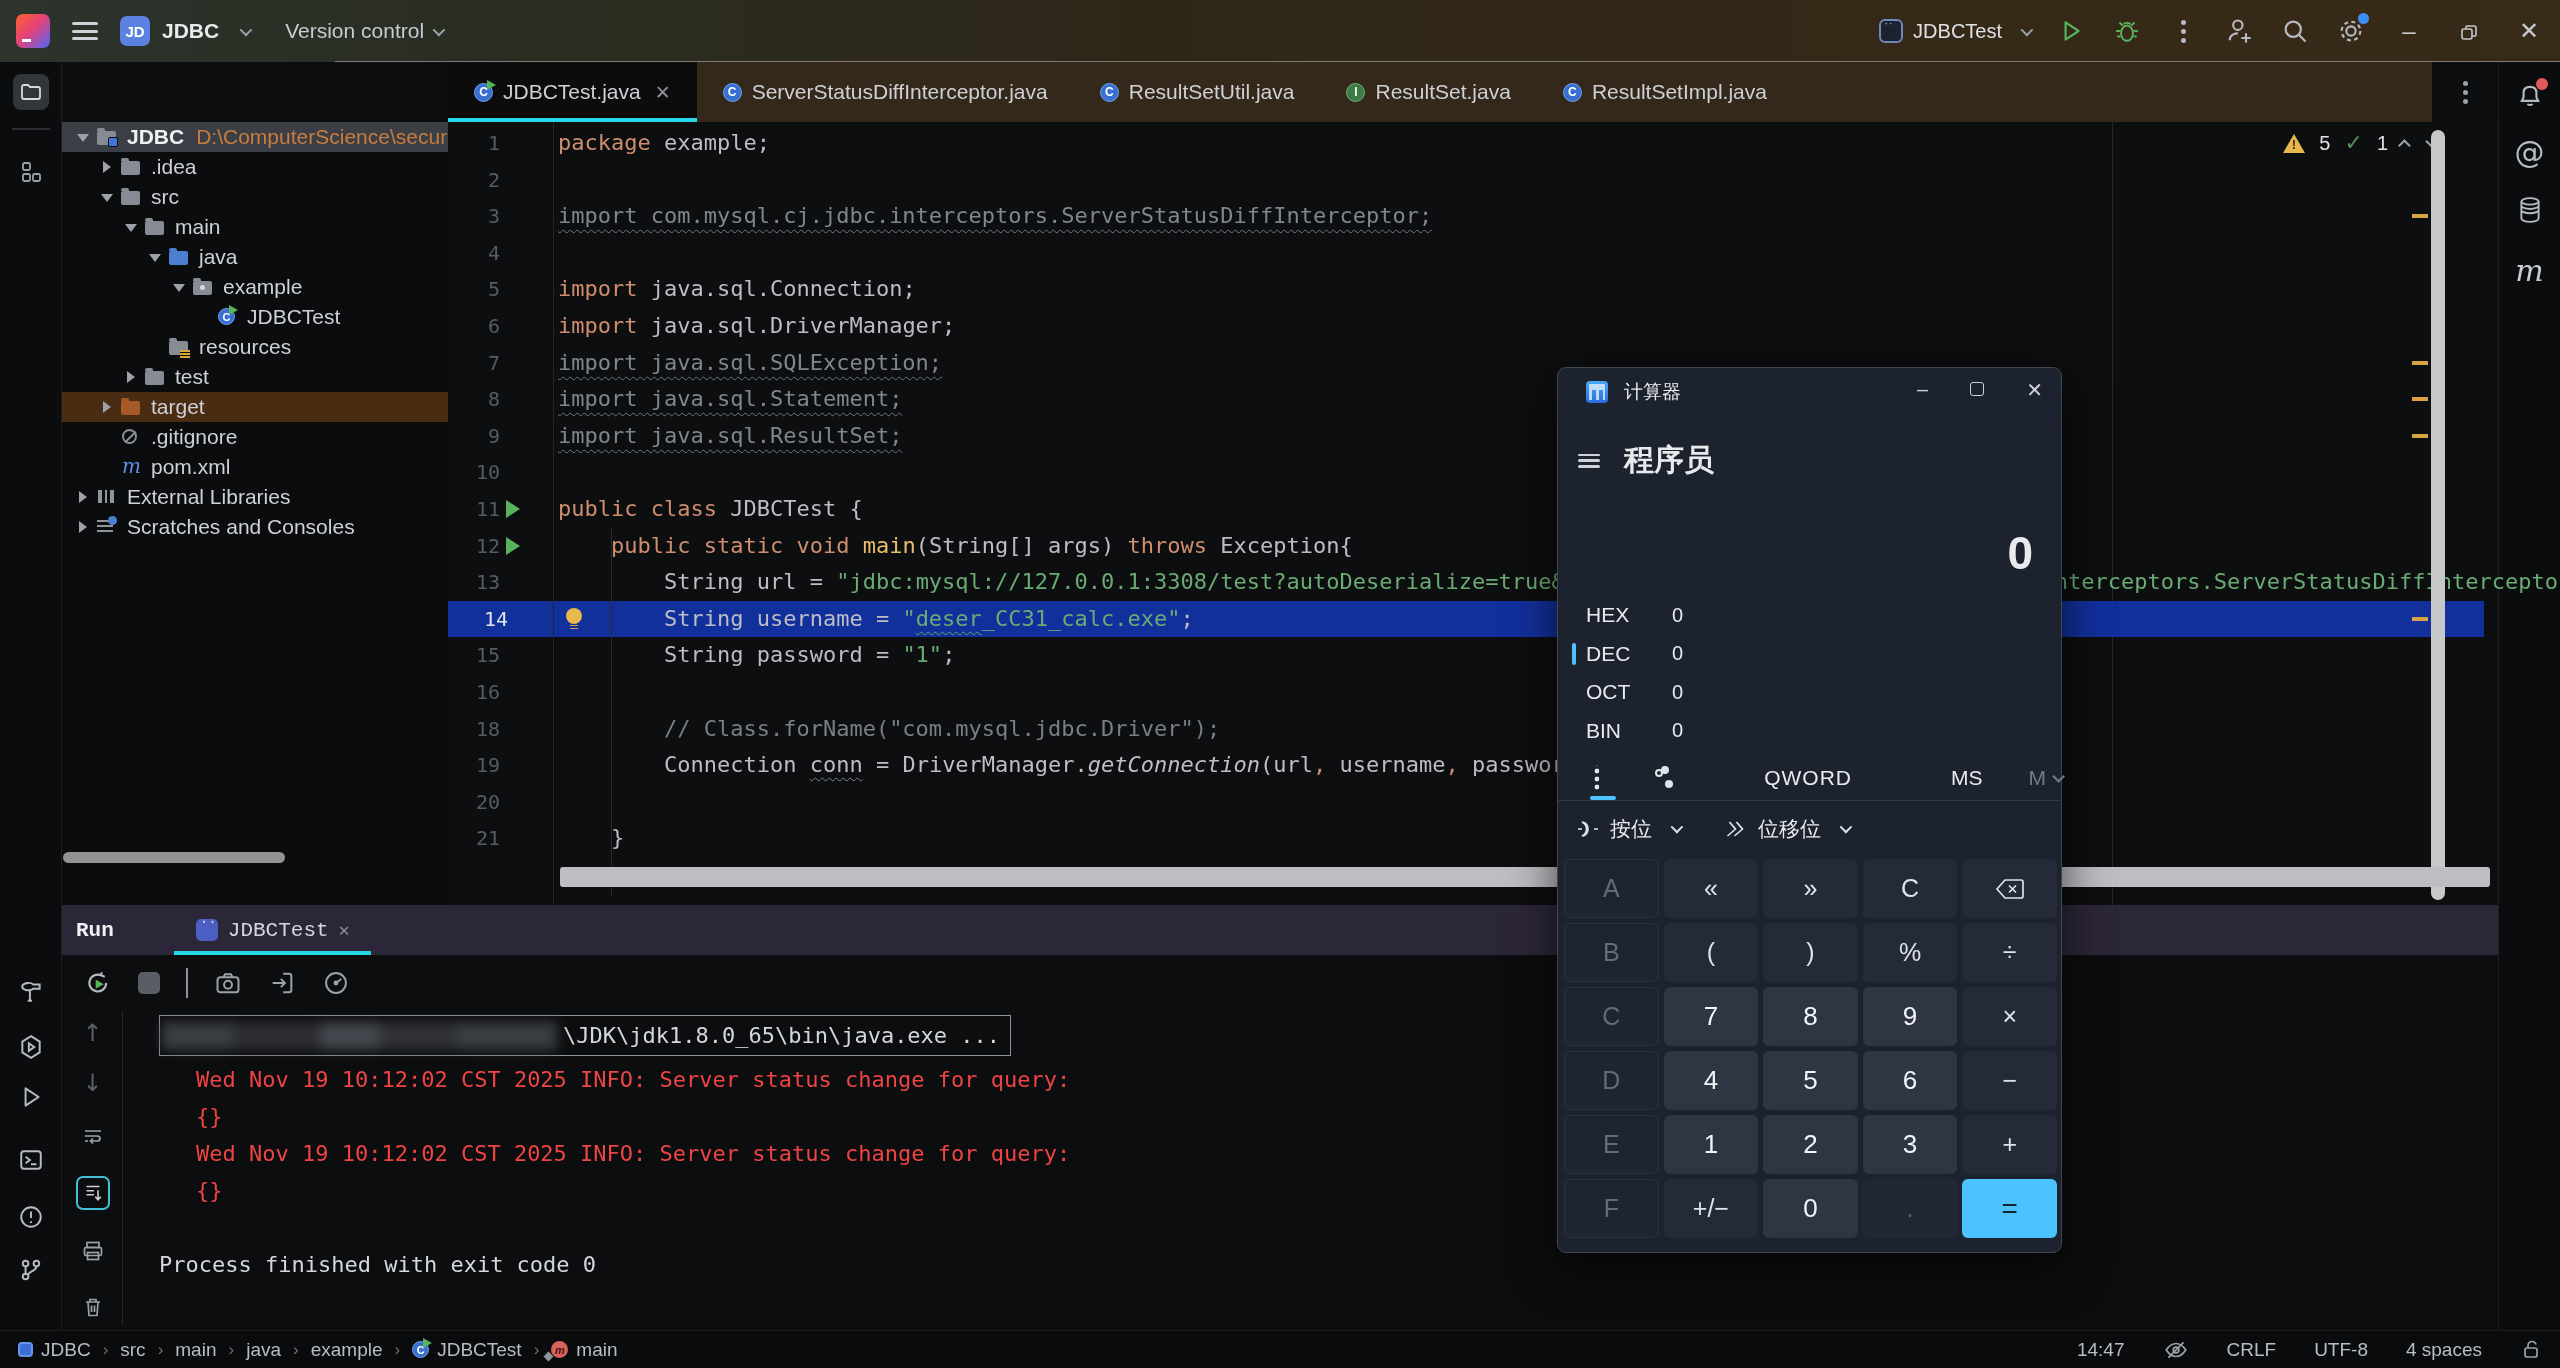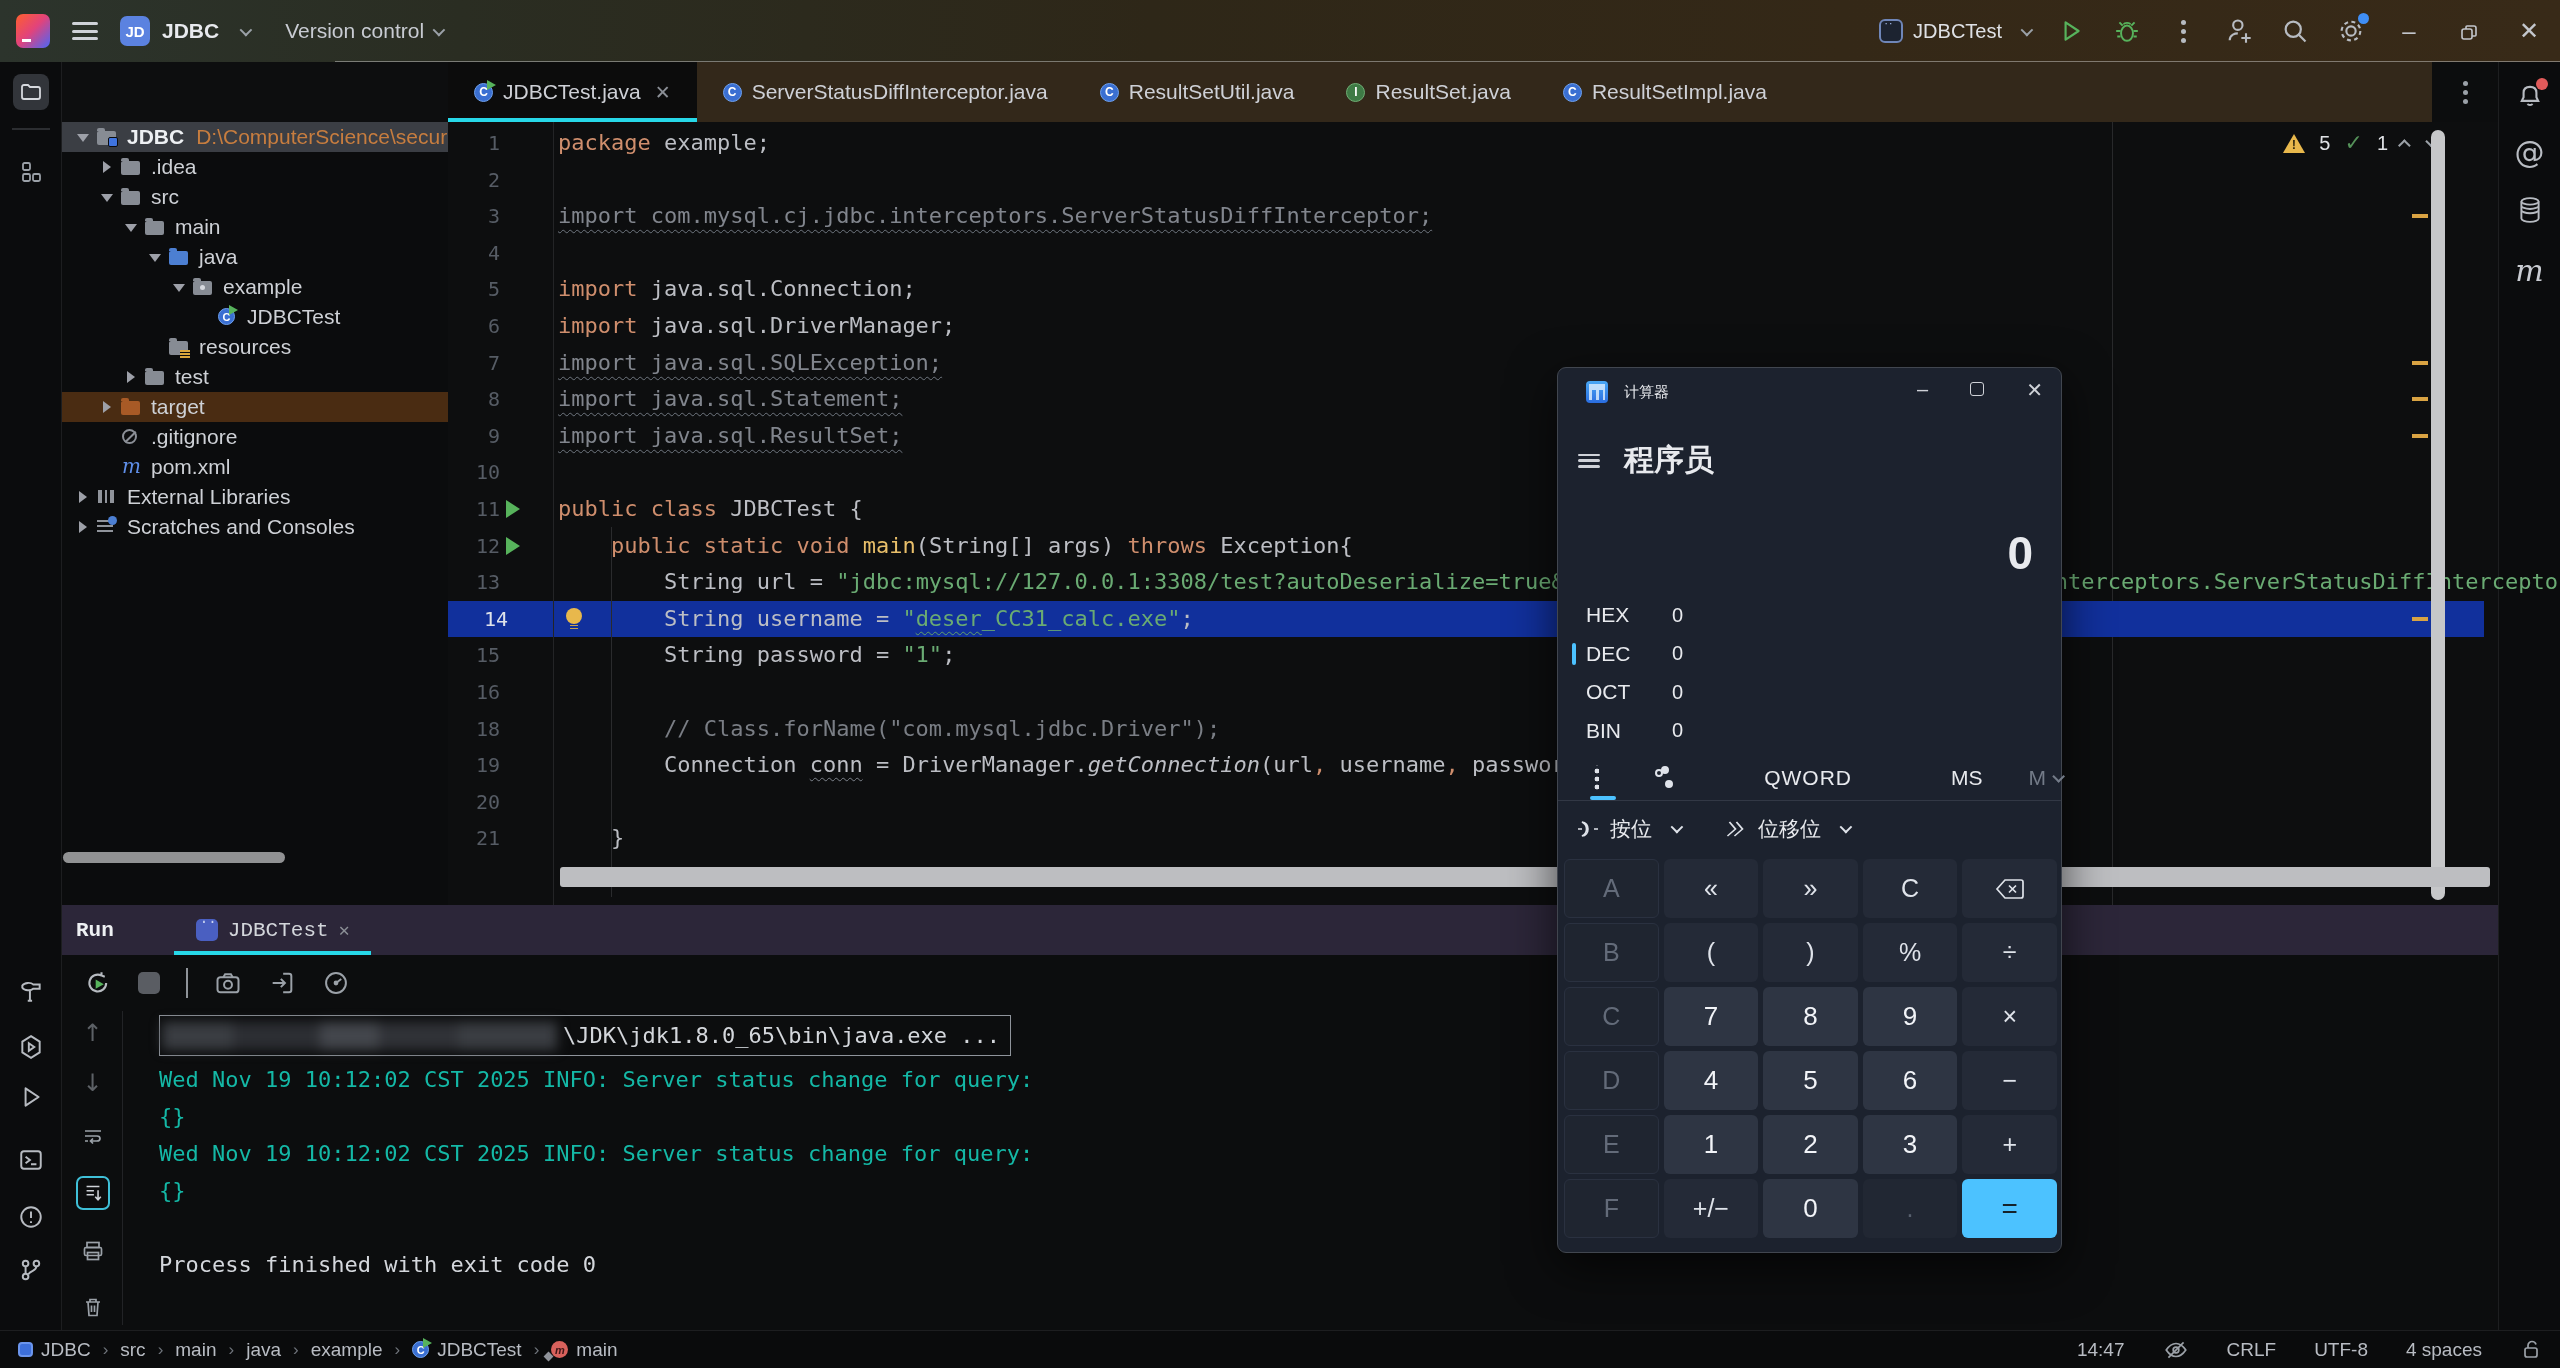--- a/index.html
+++ b/index.html
@@ -121,40 +121,40 @@
   .con-ico::after { content:"··"; position:absolute; left:4px; top:-5px; color:#cdd6f3; font-size:14px; }
   #run-toolbar { position:absolute; left:0; top:50px; height:56px; display:flex; align-items:center; gap:26px; padding-left:22px; }
   .rt-div { width:2px; height:30px; background:#8f9399; }
   .stop-sq { width:22px; height:22px; border-radius:5px; background:#5a5d63; }
   #console-gutter { position:absolute; left:0; top:106px; bottom:0; width:61px; }
   #console-gutter::after { content:""; position:absolute; right:0; top:0; bottom:5px; width:1px; background:#222326; }
   .cg-ico { position:absolute; left:50%; transform:translate(-50%,-50%); }
   .cg-sel { border:2px solid #3fc0d8; border-radius:7px; padding:4px; }
   .arr { font-size:24px; color:#5d6166; font-family:"DejaVu Sans",sans-serif; }
   #console { position:absolute; left:97px; top:110px; font-family:"DejaVu Sans Mono",monospace; font-size:22px; line-height:37px; white-space:pre; }
-  .con-err { color:#14b8a6; } .con-pl { color:#d4d7dc; }
+  .con-err { color:#ef4444;margin-left:37px; } .con-pl { color:#d4d7dc; }
   #cmdline { display:inline-flex; align-items:center; border:1px solid #8f949b; padding:1px 10px 1px 2px; margin-bottom:5px; }
   #redacted { display:inline-block; width:395px; height:28px; margin-right:6px;
      background:linear-gradient(90deg,#3a3d42 0 18%,#2c2e33 18% 40%,#43464c 40% 55%,#303237 55% 75%,#3a3d42 75%);
      filter:blur(6px); position:relative; }
 
   
   #statusbar { position:absolute; left:0; top:1330px; width:2560px; height:38px; background:#0a0b0c; border-top:1px solid #1d1e20; display:flex; align-items:center; color:#b8bcc3; font-size:19px; }
   #crumbs { display:flex; align-items:center; gap:12px; padding-left:18px; }
   .crumb { display:flex; align-items:center; gap:8px; }
   .csep { color:#6f747b; font-size:17px; }
   .mod-ico { width:15px; height:15px; border-radius:4px; background:#3d6fd9; border:2px solid #6b95ec; }
   .mini-cls { width:17px; height:17px; font-size:11px; }
   .meth-ico { width:17px; height:17px; border-radius:50%; background:#d8615c; color:#401718; font-size:11px; font-weight:700; font-style:italic; display:flex; align-items:center; justify-content:center; position:relative; }
   .meth-ico::before { content:""; position:absolute; left:-6px; bottom:-2px; width:7px; height:7px; background:#8f939a; transform:rotate(45deg); }
   #status-right { position:absolute; right:16px; display:flex; align-items:center; gap:38px; }
 
   
   #calc { position:absolute; left:1557px; top:367px; width:505px; height:886px; background:#1c222e; border:1px solid #41464f; border-radius:9px; box-shadow:0 14px 48px rgba(0,0,0,.65); z-index:50; color:#e8eaee; }
-  #calc-title { position:absolute; left:0; top:0; right:0; height:48px; display:flex; align-items:center; padding-left:28px; gap:16px; font-size:15px; }
+  #calc-title { position:absolute; left:0; top:0; right:0; height:48px; display:flex; align-items:center; padding-left:28px; gap:16px; font-size:19px; }
   .calc-appico { width:22px; height:22px; border-radius:4px; background:linear-gradient(180deg,#49a8f5,#2a6de0); position:relative; }
   .calc-appico::after { content:""; position:absolute; left:3px; top:3px; right:3px; bottom:3px; background:
      linear-gradient(180deg,#dff0ff 0 35%,transparent 35%),
      repeating-linear-gradient(90deg,#dff0ff 0 3px,transparent 3px 7px); opacity:.8; }
   #calc-winbtns { position:absolute; right:18px; top:10px; display:flex; gap:42px; color:#cfd2d8; font-size:20px; }
   .c-restore { width:14px; height:14px; border:1.6px solid #cfd2d8; border-radius:3px; margin-top:4px; }
   #calc-mode { position:absolute; left:20px; top:72px; display:flex; align-items:center; gap:24px; }
   .c-burger { width:22px; height:14px; display:flex; flex-direction:column; justify-content:space-between; }
   .c-burger i { height:2.5px; background:#cfd2d8; border-radius:2px; }
   #calc-mode .m { font-size:30px; font-weight:600; }

